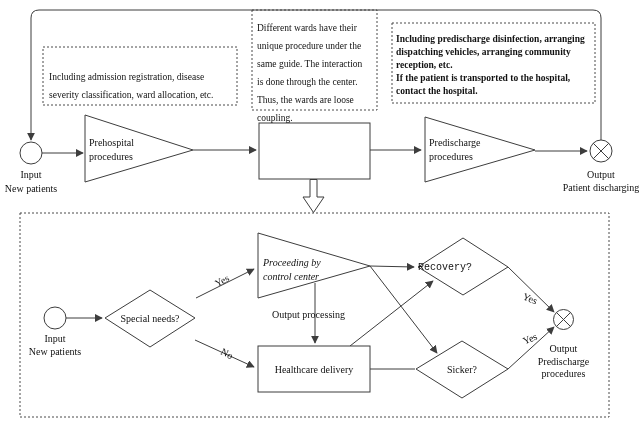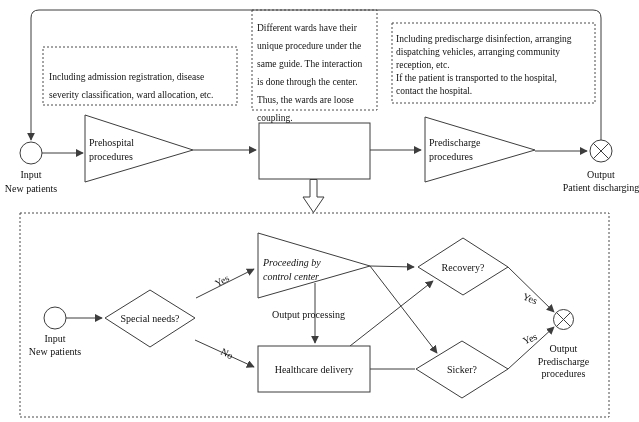--- a/index.html
+++ b/index.html
@@ -78,21 +78,21 @@
   </svg>
 
   <div class="lbl note" style="left:49px;top:68px;width:186px;">Including admission registration, disease
 severity classification, ward allocation, etc.</div>
   <div class="lbl note" style="left:257px;top:19px;width:118px;">Different wards have their
 unique procedure under the
 same guide. The interaction
 is done through the center.
 Thus, the wards are loose
 coupling.</div>
-  <div class="lbl note" style="left:396px;top:33px;width:194px;line-height:13px;">Including predischarge disinfection, arranging
+  <div class="lbl note" style="left:396px;top:33px;width:194px;line-height:13px;font-weight:bold;">Including predischarge disinfection, arranging
 dispatching vehicles, arranging community
 reception, etc.
 If the patient is transported to the hospital,
 contact the hospital.</div>
 
   <div class="lbl center" style="left:-1px;top:168px;width:64px;">Input
 New patients</div>
   <div class="lbl" style="left:89px;top:136px;width:72px;">Prehospital
 procedures</div>
   <div class="lbl" style="left:429px;top:136px;width:80px;">Predischarge
@@ -102,21 +102,21 @@
 
   <div class="lbl center" style="left:23px;top:332px;width:64px;line-height:13px;">Input
 New patients</div>
   <div class="lbl center" style="left:105px;top:312px;width:90px;">Special needs?</div>
   <div class="lbl center rot" style="left:206px;top:274px;width:32px;transform:rotate(-27deg);">Yes</div>
   <div class="lbl center rot" style="left:211px;top:347px;width:32px;transform:rotate(27deg);">No</div>
   <div class="lbl" style="left:263px;top:256px;width:80px;line-height:14px;font-style:italic;">Proceeding by
 control center</div>
   <div class="lbl" style="left:272px;top:308px;width:95px;">Output processing</div>
   <div class="lbl center" style="left:258px;top:363px;width:112px;">Healthcare delivery</div>
-  <div class="lbl center" style="left:418px;top:261px;width:90px;">Recovery?</div>
+  <div class="lbl center" style="left:400px;top:261px;width:90px;font-family:Liberation Mono, monospace;">Recovery?</div>
   <div class="lbl center" style="left:416px;top:363px;width:92px;">Sicker?</div>
   <div class="lbl center rot" style="left:514px;top:292px;width:32px;transform:rotate(22deg);">Yes</div>
   <div class="lbl center rot" style="left:514px;top:332px;width:32px;transform:rotate(-22deg);">Yes</div>
   <div class="lbl center" style="left:513px;top:343px;width:101px;line-height:12.5px;">Output
 Predischarge
 procedures</div>
 
 </div>
 
 </body></html>

